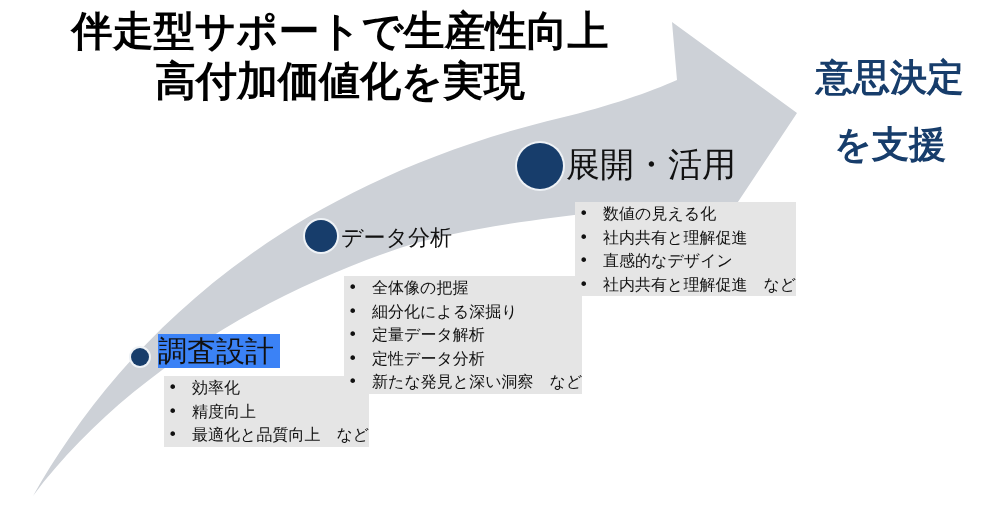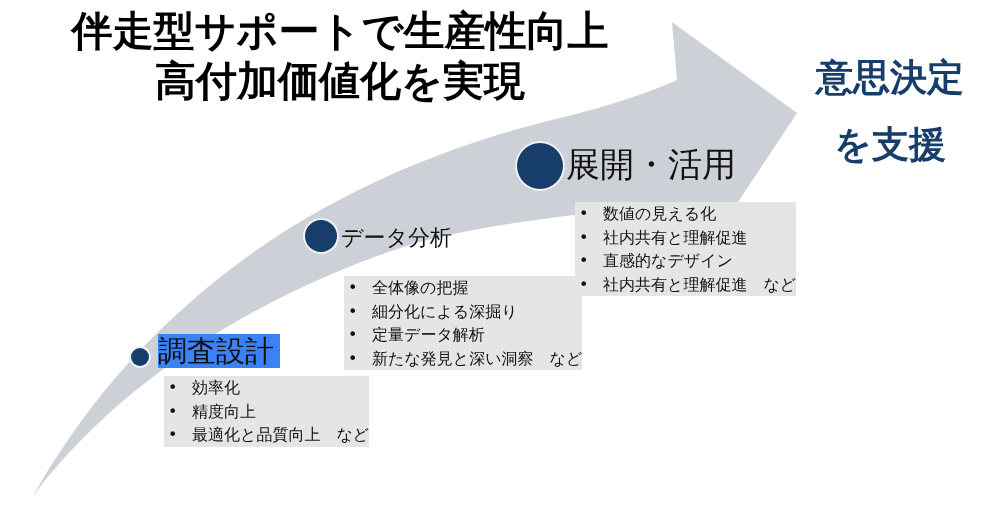--- a/index.html
+++ b/index.html
@@ -51,20 +51,21 @@
   <li>精度向上</li>
   <li>最適化と品質向上　など</li>
 </ul>
 
 <div class="step-dot" style="left:305px; top:220px; width:32px; height:32px;"></div>
 <div class="step-label" style="left:341px; top:220px; font-size:22px; line-height:36px;">データ分析</div>
 <ul class="bullets" style="left:344px; top:276px;">
   <li>全体像の把握</li>
   <li>細分化による深掘り</li>
   <li>定量データ解析</li>
+  <li>定性データ分析</li>
   <li>新たな発見と深い洞察　など</li>
 </ul>
 
 <div class="step-dot" style="left:517px; top:143px; width:46px; height:46px;"></div>
 <div class="step-label" style="left:566px; top:144px; font-size:34px; line-height:40px;">展開・活用</div>
 <ul class="bullets" style="left:575px; top:202px;">
   <li>数値の見える化</li>
   <li>社内共有と理解促進</li>
   <li>直感的なデザイン</li>
   <li>社内共有と理解促進　など</li>

